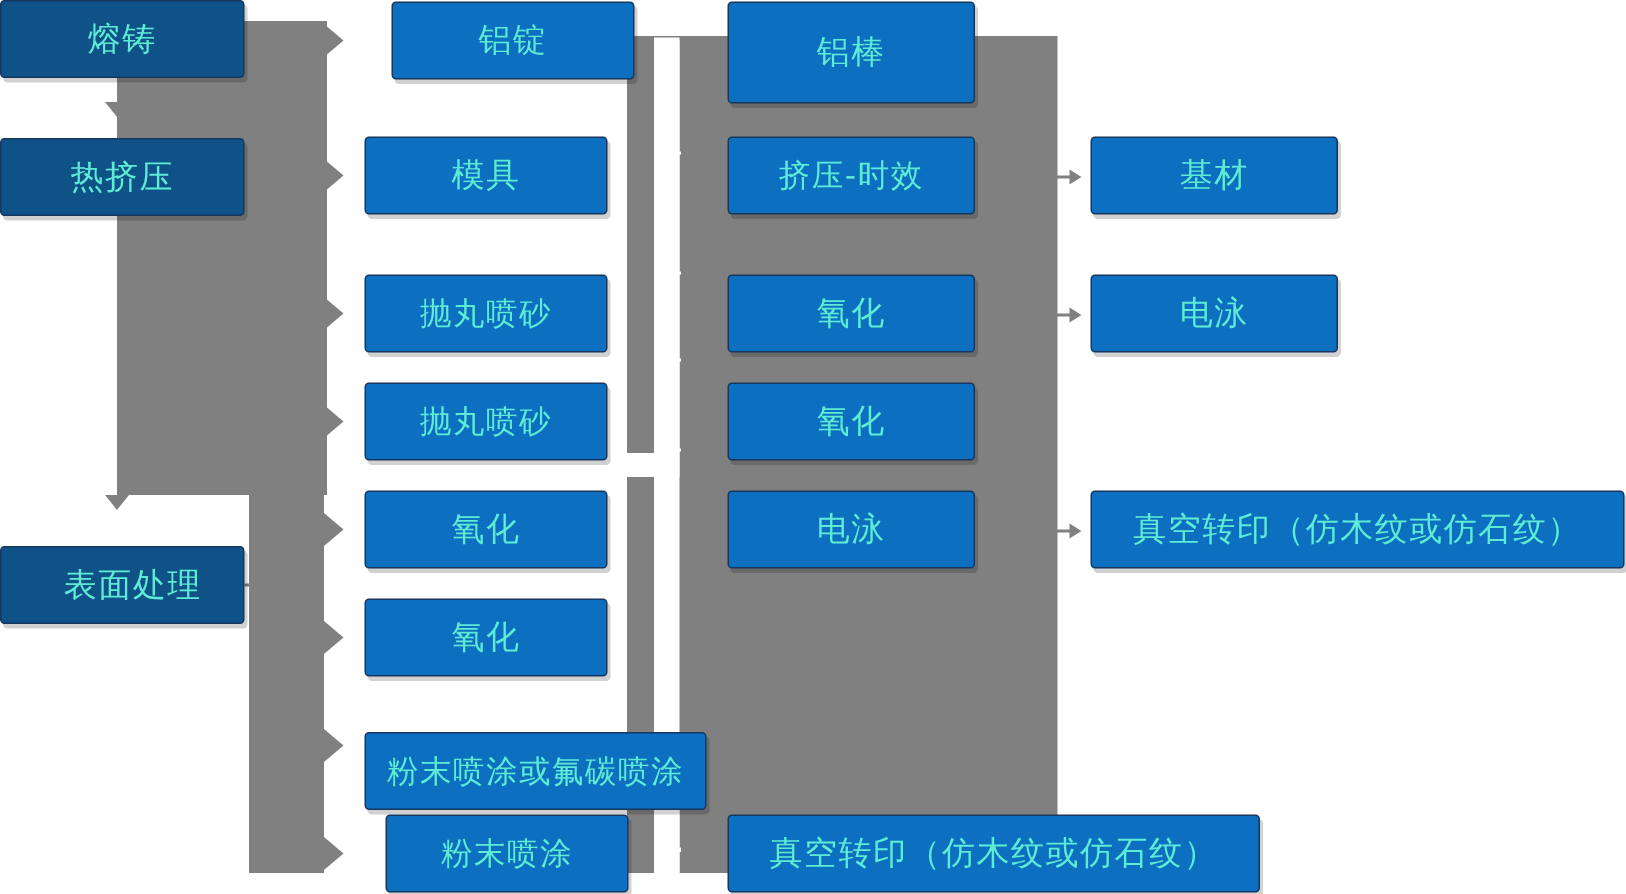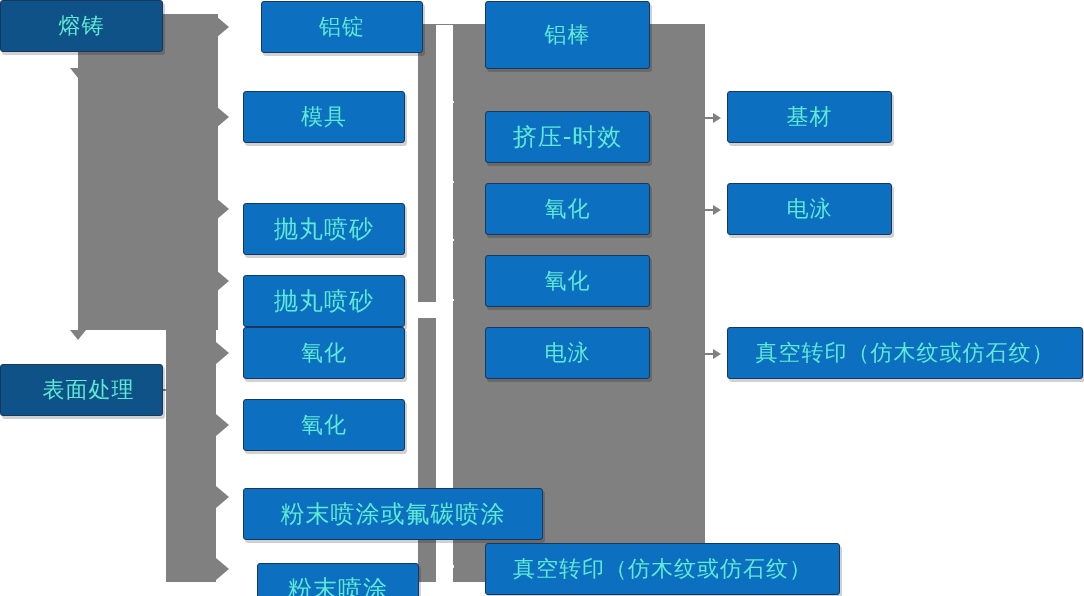--- a/index.html
+++ b/index.html
@@ -45,21 +45,21 @@
     color:#5eead4;
     border:1px solid #17375E;
     border-radius:3px;
     box-sizing:border-box;
     white-space:nowrap;
     box-shadow:2px 3px 0 rgba(0,0,0,0.18);
     letter-spacing:1px;
   }
   .node.dark{background:#0E5288;}
   .node.bright{background:#0C6FBF;}
-  .fs20{font-size:24px;margin-top:20px;}
+  .fs20{font-size:21px;}
   .fs21{font-size:22px;}
 </style>
 </head>
 <body>
 
 <div id="stage">
 
   <div class="gray" style="left:166px;top:14px;width:50px;height:568px;"></div>
   <div class="gray" style="left:78px;top:14px;width:140px;height:316px;"></div>
   <div class="bracket-gap" style="left:78px;top:330px;width:88px;height:66px;"></div>
@@ -96,36 +96,37 @@
   <div class="conn-head" style="left:713px;top:113px;"></div>
 
   <div class="conn" style="left:703px;top:209px;width:12px;"></div>
   <div class="conn-head" style="left:713px;top:205px;"></div>
 
   <div class="conn" style="left:703px;top:353px;width:12px;"></div>
   <div class="conn-head" style="left:713px;top:349px;"></div>
 
   <div class="node dark fs21" style="left:0px;top:0px;width:163px;height:52px;">熔铸</div>
 
+  <div class="node dark fs21" style="left:0px;top:92px;width:163px;height:52px;">热挤压</div>
 
   <div class="node dark fs21" style="left:0px;top:364px;width:163px;height:52px;padding-left:14px;">表面处理</div>
 
   <div class="node bright fs21" style="left:243px;top:1px;width:162px;height:52px;margin-left:18px;">铝锭</div>
 
   <div class="node bright fs21" style="left:243px;top:91px;width:162px;height:52px;">模具</div>
 
   <div class="node bright fs20" style="left:243px;top:183px;width:162px;height:52px;">抛丸喷砂</div>
 
   <div class="node bright fs20" style="left:243px;top:255px;width:162px;height:52px;">抛丸喷砂</div>
 
   <div class="node bright fs21" style="left:243px;top:327px;width:162px;height:52px;">氧化</div>
 
   <div class="node bright fs21" style="left:243px;top:399px;width:162px;height:52px;">氧化</div>
 
-  <div class="node bright fs20" style="left:243px;top:468px;width:300px;height:52px;text-align:right;">粉末喷涂或氟碳喷涂</div>
+  <div class="node bright fs20" style="left:243px;top:488px;width:228px;height:52px;text-align:right;">粉末喷涂或氟碳喷涂</div>
 
   <div class="node bright fs20" style="left:257px;top:543px;width:162px;height:52px;">粉末喷涂</div>
 
   <div class="node bright fs21" style="left:485px;top:1px;width:165px;height:68px;">铝棒</div>
 
   <div class="node bright fs20" style="left:485px;top:91px;width:165px;height:52px;">挤压-时效</div>
 
   <div class="node bright fs21" style="left:485px;top:183px;width:165px;height:52px;">氧化</div>
 
   <div class="node bright fs21" style="left:485px;top:255px;width:165px;height:52px;">氧化</div>

